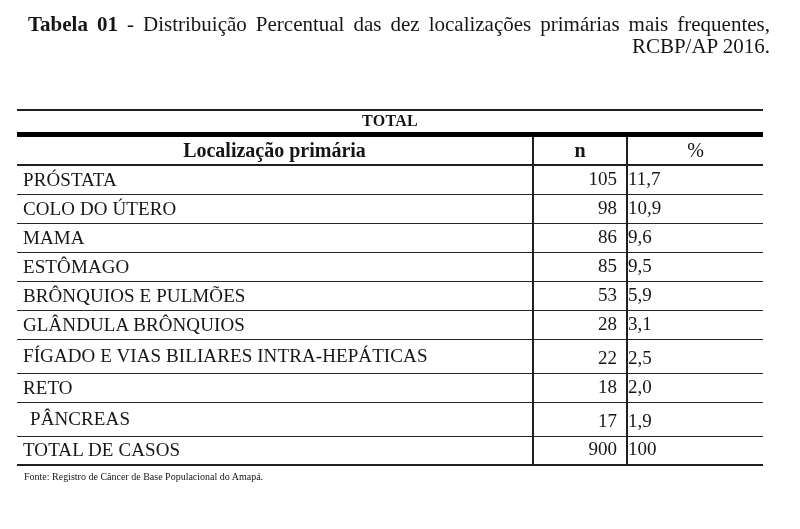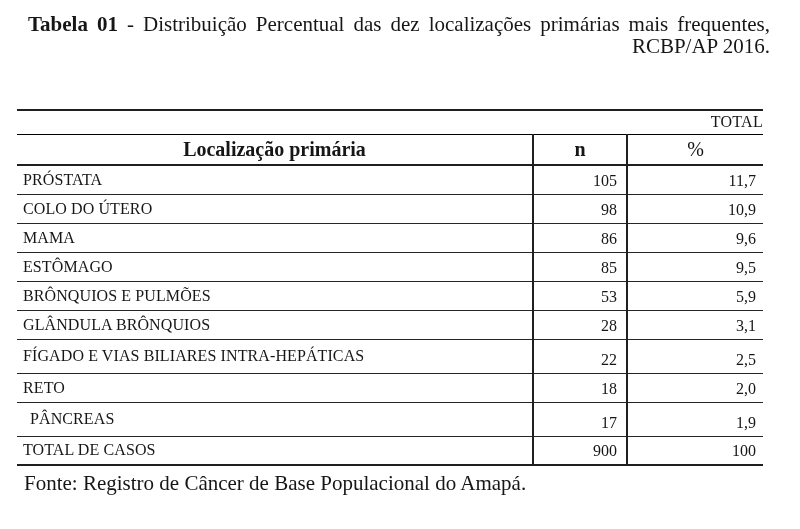--- a/index.html
+++ b/index.html
@@ -35,75 +35,75 @@
   }
   col.c-label { width: 516px; }
   col.c-n     { width: 94px;  }
   col.c-pct   { width: 136px; }
 
   th, td { font-weight: normal; }
 
   tr.total-row th {
     height: 24px;
     font-size: 16px;
-    font-weight: normal;
-    text-align: right;
+    font-weight: bold;
+    text-align: center;
     vertical-align: middle;
-    border-bottom: 1px solid #000000;
+    border-bottom: 5px solid #000000;
     letter-spacing: 0.3px;
   }
   tr.col-head-row th {
     height: 31px;
     font-size: 20px;
     text-align: center;
     vertical-align: middle;
     border-bottom: 2px solid #1f1f1f;
   }
   tr.col-head-row th.col-label { font-weight: bold; }
   tr.col-head-row th.col-n { font-weight: bold; }
   tr.col-head-row th.col-pct { font-weight: normal; }
 
   .col-n, .cell-n   { border-left: 2px solid #1f1f1f; }
   .col-pct, .cell-pct { border-left: 2px solid #1f1f1f; }
 
   tbody td {
     height: 29px;
-    font-size: 16px;
+    font-size: 19px;
     border-bottom: 1px solid #262626;
   }
   tbody tr:last-child td { border-bottom: none; }
 
   .cell-label {
     text-align: left;
     vertical-align: middle;
     padding-left: 6px;
     letter-spacing: 0.1px;
     white-space: nowrap;
     overflow: hidden;
   }
   .cell-n {
     text-align: right;
     vertical-align: bottom;
     padding: 0 9px 4px 0;
   }
   .cell-pct {
-    text-align: right;
+    text-align: left;
     vertical-align: bottom;
     padding: 0 7px 4px 0;
   }
 
   
   tbody tr:nth-child(7) td, tbody tr:nth-child(9) td { height: 34px; }
   
   tbody tr:nth-child(9) .cell-label { padding-left: 13px; }
 
   
   .source {
     margin: 5px 0 0 24px;
-    font-size: 21px;
+    font-size: 10px;
   }
 </style>
 </head>
 <body>
 
 <div class="page">
 
   <div class="caption">
     <div class="caption-line1"><b>Tabela 01</b> <span>- Distribuição Percentual das dez localizações primárias mais frequentes,</span></div>
     <div class="caption-line2">RCBP/AP 2016.</div>

